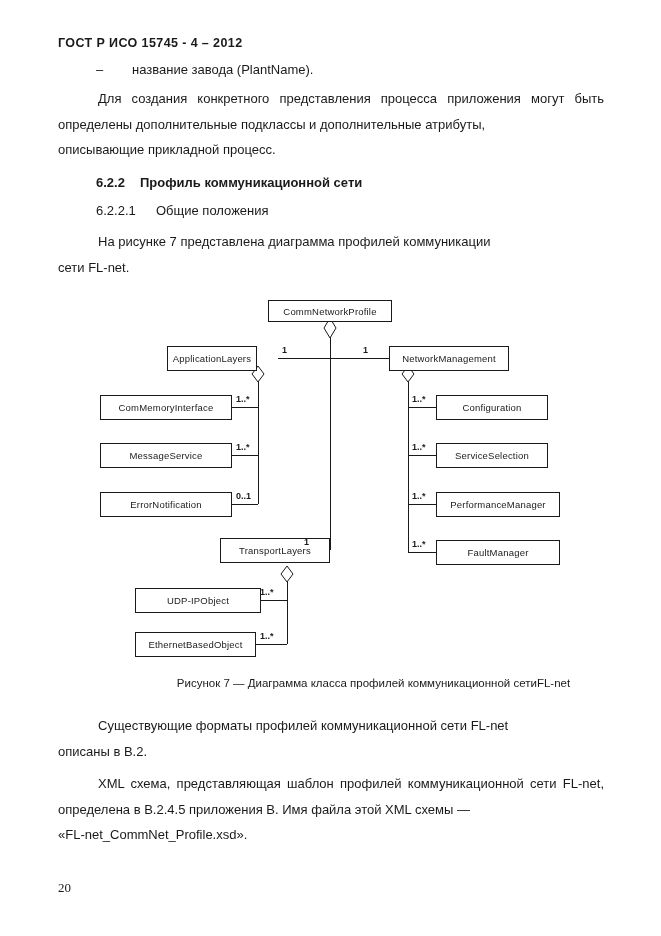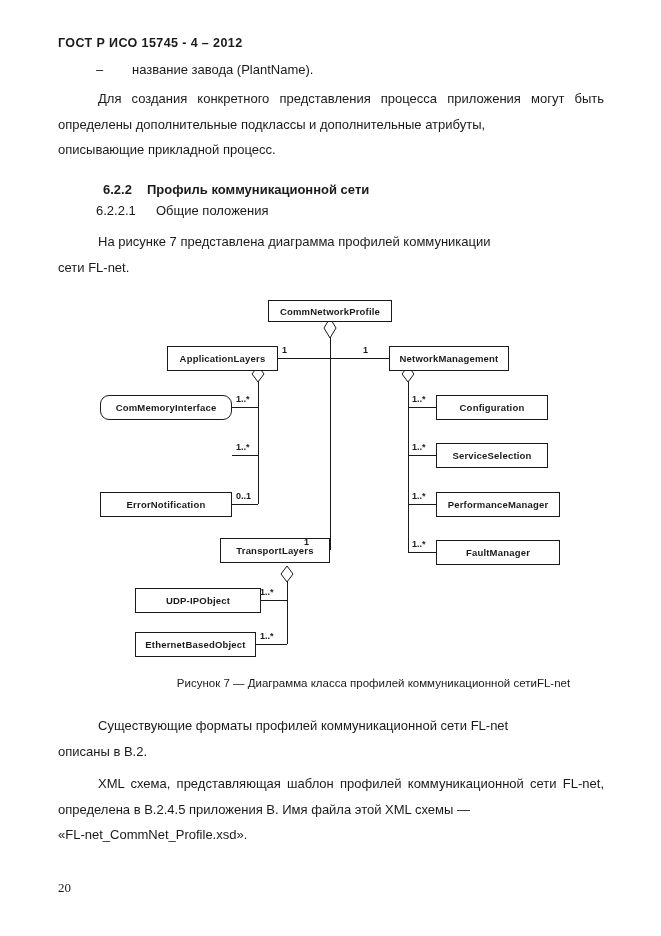--- a/index.html
+++ b/index.html
@@ -52,21 +52,21 @@
   .para.p2 { left: 58px; top: 229px; width: 546px; }
   .para.p3 { left: 58px; top: 713px; width: 546px; }
   .para.p4 { left: 58px; top: 771px; width: 546px; }
   .para .indent { display: inline-block; width: 40px; }
   .para .lastline { display: block; text-align: left; }
 
   h3.heading {
     position: absolute;
     left: 96px;
     top: 175px;
-    margin: 7px;
+    margin: 0;
     font-size: 13px;
     font-weight: bold;
     white-space: nowrap;
   }
   h3.heading .num { display: inline-block; width: 44px; }
   .subheading {
     position: absolute;
     left: 96px;
     top: 203px;
     font-size: 13px;
@@ -98,21 +98,21 @@
     top: 282px;
     width: 661px;
     height: 385px;
   }
   .uml-box {
     position: absolute;
     box-sizing: border-box;
     border: 1px solid #1a1a1a;
     background: #ffffff;
     font-size: 9.5px;
-    font-weight: bold;
+    font-weight: normal;
     letter-spacing: 0.2px;
     display: flex;
     align-items: center;
     justify-content: center;
     text-align: center;
     z-index: 3;
   }
   .mult {
     position: absolute;
     font-size: 9px;
@@ -194,37 +194,40 @@
         <polygon points="258,84 264,92 258,100 252,92"></polygon>
         <polygon points="408,84 414,92 408,100 402,92"></polygon>
         <polygon points="287,284 293,292 287,300 281,292"></polygon>
       </g>
     </svg>
 
     <div class="uml-box" style="left:268px; top:18px; width:124px; height:22px;">
       <span>CommNetworkProfile</span>
     </div>
 
-    <div class="uml-box" style="left:167px; top:64px; width:111px; height:25px;">
+    <div class="uml-box" style="left:167px; top:64px; width:90px; height:25px;">
       <span>ApplicationLayers</span>
     </div>
     <div class="mult" style="left:282px; top:63px;">1</div>
 
     <div class="uml-box" style="left:389px; top:345px; width:1px; height:1px; border:none;"></div>
 
     <div class="uml-box" style="left:389px; top:64px; width:120px; height:25px;">
       <span>NetworkManagement</span>
     </div>
     <div class="mult" style="left:363px; top:63px;">1</div>
 
-    <div class="uml-box" style="left:100px; top:113px; width:132px; height:25px;border-radius:9px;">
+    <div class="uml-box" style="left:100px; top:113px; width:132px; height:25px;">
       <span>ComMemoryInterface</span>
     </div>
     <div class="mult" style="left:236px; top:112px;">1..*</div>
 
+    <div class="uml-box" style="left:100px; top:161px; width:132px; height:25px;">
+      <span>MessageService</span>
+    </div>
     <div class="mult" style="left:236px; top:160px;">1..*</div>
 
     <div class="uml-box" style="left:100px; top:210px; width:132px; height:25px;">
       <span>ErrorNotification</span>
     </div>
     <div class="mult" style="left:236px; top:209px;">0..1</div>
 
     <div class="uml-box" style="left:436px; top:113px; width:112px; height:25px;">
       <span>Configuration</span>
     </div>

